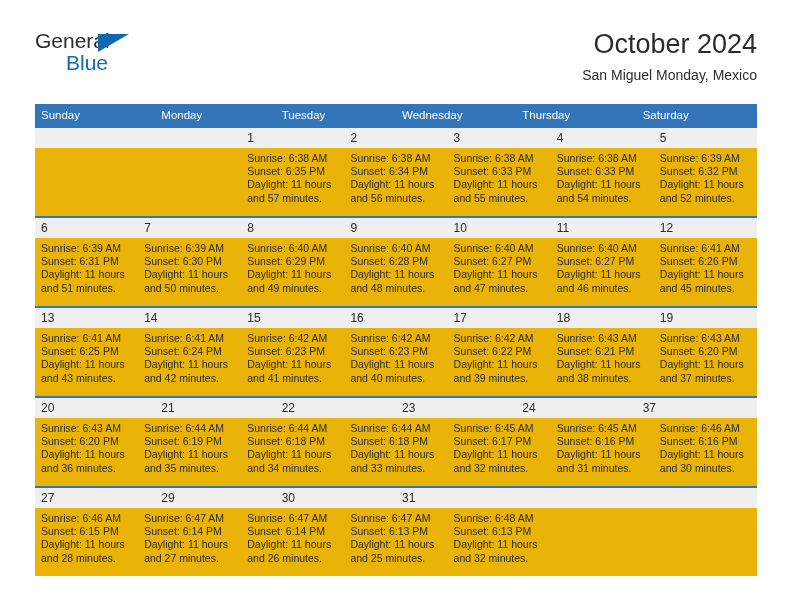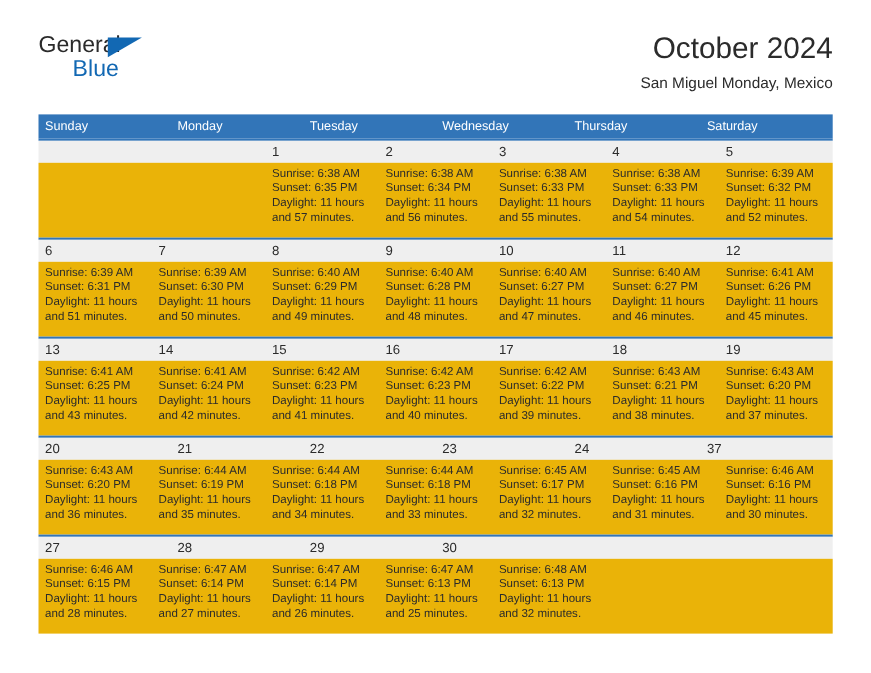--- a/index.html
+++ b/index.html
@@ -397,23 +397,23 @@
           <span class="ln">Sunset: 6:16 PM</span>
           <span class="ln">Daylight: 11 hours</span>
           <span class="ln">and 30 minutes.</span>
         </div>
       </div>
     </div>
 
     <div class="week">
       <div class="week-nums">
         <div class="daynum">27</div>
-        <div class="daynum">28</div>
         <div class="daynum">29</div>
         <div class="daynum">30</div>
+        <div class="daynum">31</div>
         <div class="daynum"></div>
         <div class="daynum"></div>
       </div>
       <div class="week-body">
         <div class="daycell">
           <span class="ln">Sunrise: 6:46 AM</span>
           <span class="ln">Sunset: 6:15 PM</span>
           <span class="ln">Daylight: 11 hours</span>
           <span class="ln">and 28 minutes.</span>
         </div>

